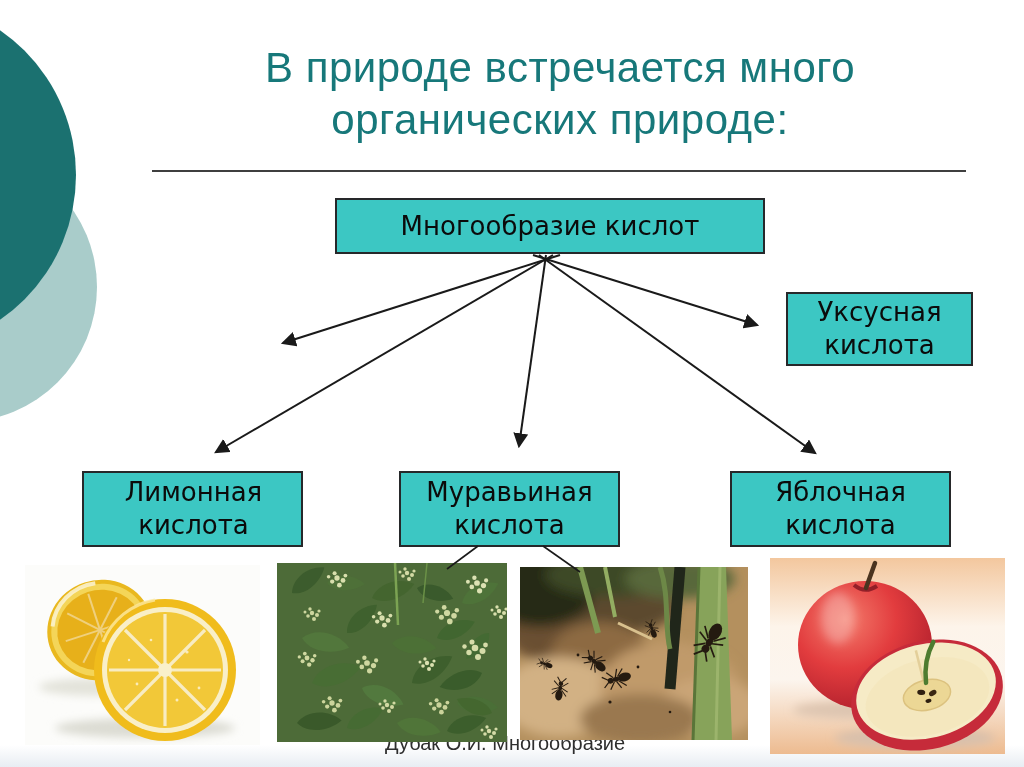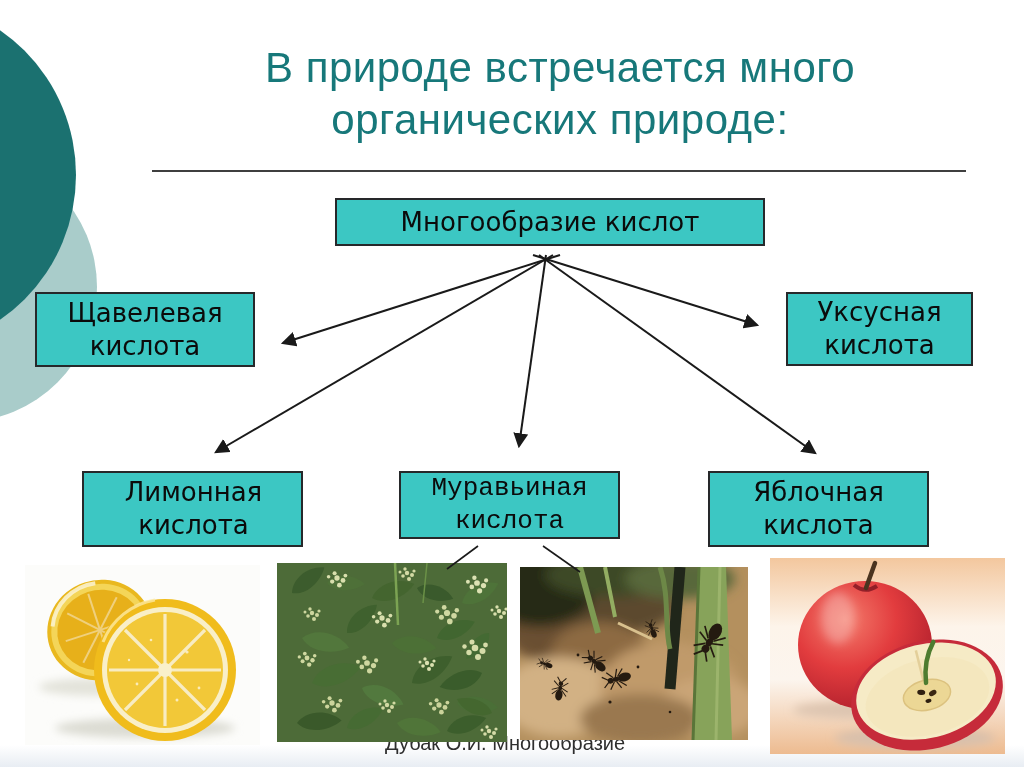--- a/index.html
+++ b/index.html
@@ -23,26 +23,26 @@
     border-top:2px solid #3f3f3f;z-index:3;
   }
   
   .node{
     position:absolute;z-index:5;box-sizing:border-box;
     background:var(--box-fill,#3cc7c3);border:2px solid var(--box-border,#26282a);
     display:flex;align-items:center;justify-content:center;text-align:center;
     font-family:"DejaVu Sans", sans-serif;font-size:26px;line-height:33px;color:#0b0b0b;
     padding:2px 6px;
   }
-  .node-root  {left:335px;top:198px;width:430px;height:48px;}
+  .node-root  {left:335px;top:198px;width:430px;height:56px;}
   .node-oxalic{left:35px; top:292px;width:220px;height:75px;}
   .node-acetic{left:786px;top:292px;width:187px;height:74px;justify-content:flex-end;}
   .node-citric{left:82px; top:471px;width:221px;height:76px;padding-left:8px;}
-  .node-formic{left:399px;top:471px;width:221px;height:68px;font-family:Liberation Mono, monospace;}
-  .node-malic {left:708px;top:471px;width:221px;height:76px;}
+  .node-formic{left:399px;top:471px;width:221px;height:76px;}
+  .node-malic {left:730px;top:471px;width:221px;height:76px;}
   
   .arrows{position:absolute;left:0;top:0;width:1024px;height:767px;z-index:6;pointer-events:none;}
   
   .photo{position:absolute;z-index:4;overflow:hidden;}
   .photo svg{display:block;}
   .photo-lemon {left:25px; top:565px;width:235px;height:180px;}
   .photo-nettle{left:277px;top:563px;width:230px;height:179px;}
   .photo-ants  {left:520px;top:567px;width:228px;height:173px;}
   .photo-apple {left:770px;top:558px;width:235px;height:196px;}
   
@@ -65,23 +65,20 @@
   <div class="circle circle-dark"></div>
 
   <div class="title">
     <div>В природе встречается много</div>
     <div>органических природе:</div>
   </div>
   <div class="title-rule"></div>
 
   <div class="node node-root">
       <span>Многообразие кислот</span>
-    </div>
-  <div class="node node-oxalic">
-      <span>Щавелевая кислота</span>
     </div>
   <div class="node node-acetic">
       <span>Уксусная кислота</span>
     </div>
   <div class="node node-citric">
       <span>Лимонная кислота</span>
     </div>
   <div class="node node-formic">
       <span>Муравьиная кислота</span>
     </div>

